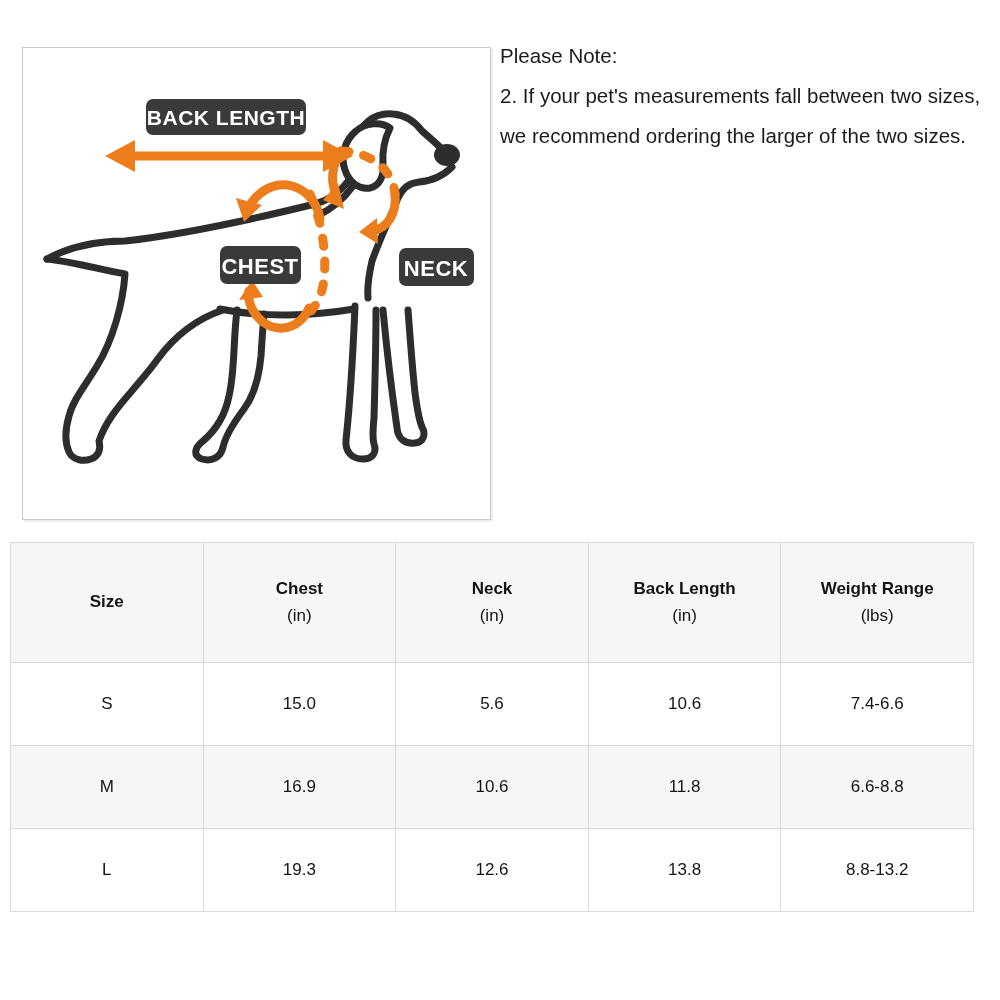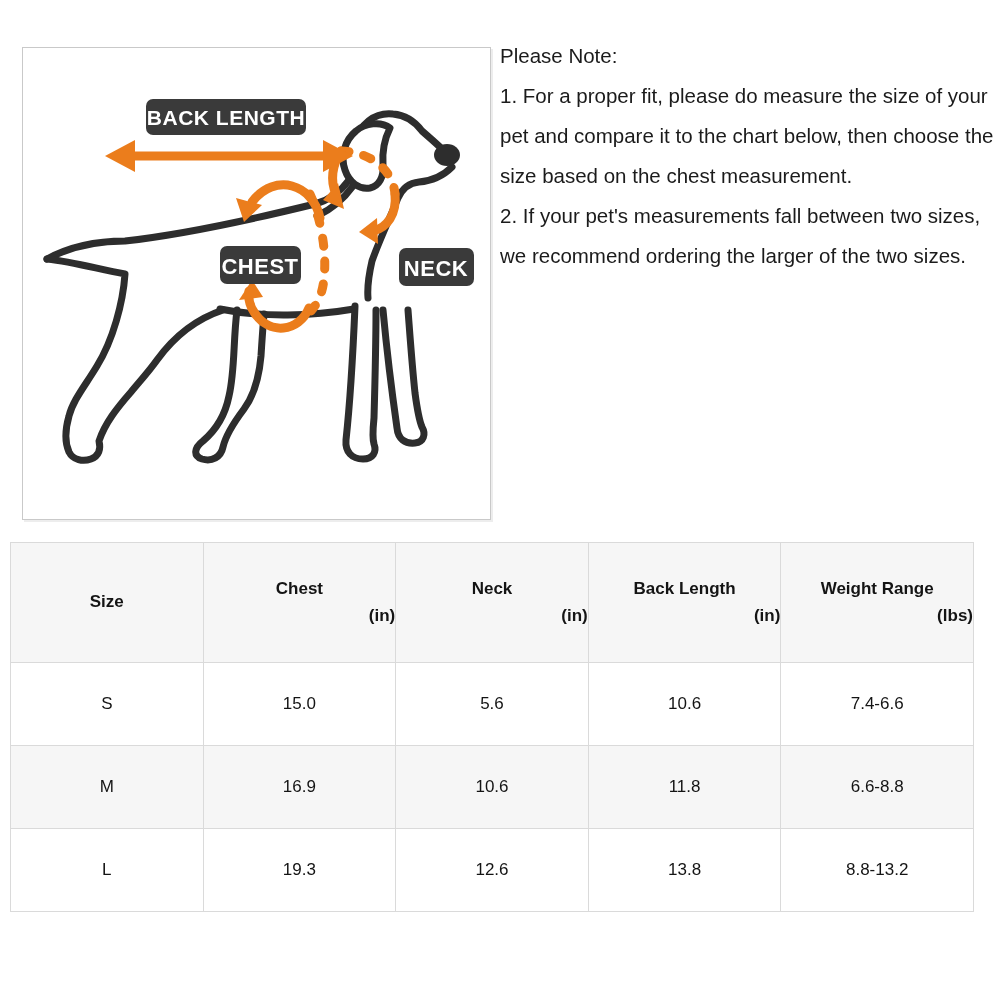--- a/index.html
+++ b/index.html
@@ -24,21 +24,21 @@
   
   .table-wrap{position:absolute;left:10px;top:542px;width:964px;}
   table{border-collapse:collapse;table-layout:fixed;width:100%;}
   th,td{
     border:1px solid #dadada;text-align:center;vertical-align:middle;
     font-size:17px;color:#141414;padding:0;
   }
   thead th{background:#f6f6f6;height:119px;font-weight:bold;line-height:1.55;}
   tbody td{height:82px;background:#ffffff;font-weight:normal;}
   tbody tr.alt td{background:#f6f6f6;}
-  .h-unit{font-weight:bold;text-align:right;}
+  .h-unit{font-weight:normal;}
 </style>
 </head>
 <body>
 
 <div class="diagram-box">
   <svg viewBox="0 0 467 471" xmlns="http://www.w3.org/2000/svg">
 
     <g fill="none" stroke-width="7" stroke-linecap="round" stroke-linejoin="round" stroke="#2D2D2D">
 
       <path d="M 24,211 C 46,199 72,193 102,193 C 165,186 235,170 292,156
@@ -114,21 +114,20 @@
 
       <rect x="376" y="200" width="75" height="38" rx="7" fill="#3A3A3A"></rect>
       <text x="413" y="228" font-size="22" letter-spacing="0.5" fill="#ffffff">NECK</text>
     </g>
   </svg>
 </div>
 
 <div class="notes">
   <p>Please Note:</p>
   <div>
-      <p>1. For a proper fit, please do measure the size of your pet and compare it to the chart below, then choose the size based on the chest measurement.</p>
       <p>2. If your pet's measurements fall between two sizes, we recommend ordering the larger of the two sizes.</p>
     </div>
 </div>
 
 <div class="table-wrap">
   <table>
     <thead>
       <tr>
           <th>
             <div class="h-label">Size</div>

